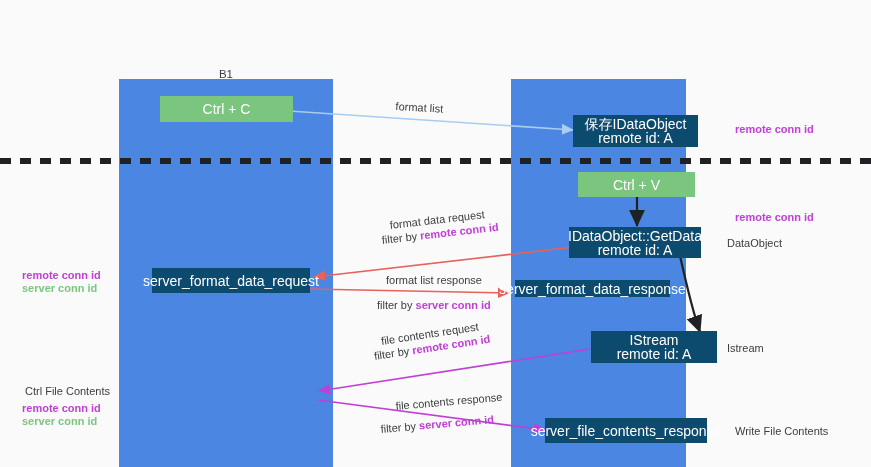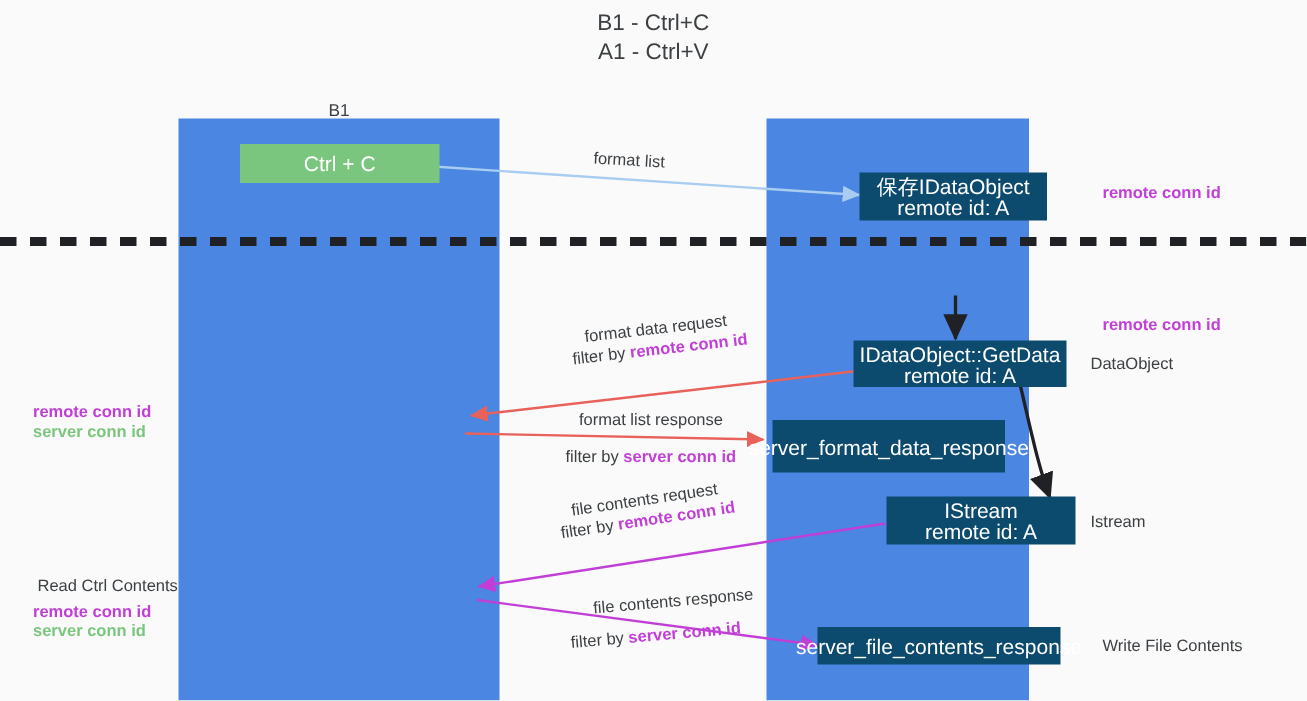--- a/index.html
+++ b/index.html
@@ -89,22 +89,20 @@
   }
   .side-plain { color: #3c4043; }
   .side-remote { color: #c13fd6; font-weight: bold; }
   .side-server { color: #7bc67e; font-weight: bold; }
 </style>
 </head>
 <body>
 
 <div id="canvas">
 
-  <div class="title">B1 - Ctrl+C
-A1 - Ctrl+V</div>
 
   <div class="lane-head lane-head-b1">B1
 connection</div>
 
   <div class="lane lane-b1"></div>
   <div class="lane lane-a1"></div>
 
   <svg class="layer" viewBox="0 0 871 467">
     <defs>
       <marker id="ah-blue" markerWidth="8" markerHeight="8" refX="7" refY="4" orient="auto">
@@ -136,26 +134,28 @@
     <line x1="318" y1="400" x2="545" y2="430" stroke="#c13fd6" stroke-width="1.6" marker-end="url(#ah-mag)"></line>
 
     <line x1="0" y1="161" x2="871" y2="161" stroke="#202124" stroke-width="6" stroke-dasharray="11 9"></line>
   </svg>
 
   <div class="box box-green" style="left:160px; top:96px; width:133px; height:26px;">Ctrl + C</div>
 
   <div class="box box-orange" style="left:573px; top:115px; width:125px; height:32px;">保存IDataObject
 remote id: A</div>
 
+  <div class="box box-green" style="left:578px; top:172px; width:117px; height:25px;">Ctrl + V</div>
 
-  <div class="box box-orange" style="left:569px; top:227px; width:142px; height:31px;">IDataObject::GetData
+  <div class="box box-orange" style="left:569px; top:227px; width:132px; height:31px;">IDataObject::GetData
 remote id: A</div>
 
+  <div class="box box-orange" style="left:152px; top:268px; width:158px; height:25px;">server_format_data_request</div>
 
-  <div class="box box-orange" style="left:515px; top:280px; width:155px; height:35px;">server_format_data_response</div>
+  <div class="box box-orange" style="left:515px; top:280px; width:155px; height:17px;">server_format_data_response</div>
 
   <div class="box box-orange" style="left:591px; top:331px; width:126px; height:32px;">IStream
 remote id: A</div>
 
 
   <div class="box box-orange" style="left:545px; top:418px; width:162px; height:25px;">server_file_contents_response</div>
 
   <div class="edge-label" style="left:396px; top:99px; transform: rotate(3.3deg);">format list</div>
 
   <div class="edge-label" style="left:389px; top:218px; transform: rotate(-6.5deg);">format data request</div>
@@ -172,17 +172,17 @@
 
   <div class="side-label side-remote" style="left:735px; top:122px;">remote conn id</div>
   <div class="side-label side-remote" style="left:735px; top:210px;">remote conn id</div>
   <div class="side-label side-plain" style="left:727px; top:236px;">DataObject</div>
   <div class="side-label side-plain" style="left:727px; top:341px;">Istream</div>
   <div class="side-label side-plain" style="left:735px; top:424px;">Write File Contents</div>
 
   <div class="side-label side-remote" style="left:22px; top:268px;">remote conn id</div>
   <div class="side-label side-server" style="left:22px; top:281px;">server conn id</div>
 
-  <div class="side-label side-plain" style="left:25px; top:384px;">Read Ctrl Contents</div>
+  <div class="side-label side-plain" style="left:25px; top:384px;">Ctrl File Contents</div>
   <div class="side-label side-remote" style="left:22px; top:401px;">remote conn id</div>
   <div class="side-label side-server" style="left:22px; top:414px;">server conn id</div>
 
 </div>
 
 </body></html>

